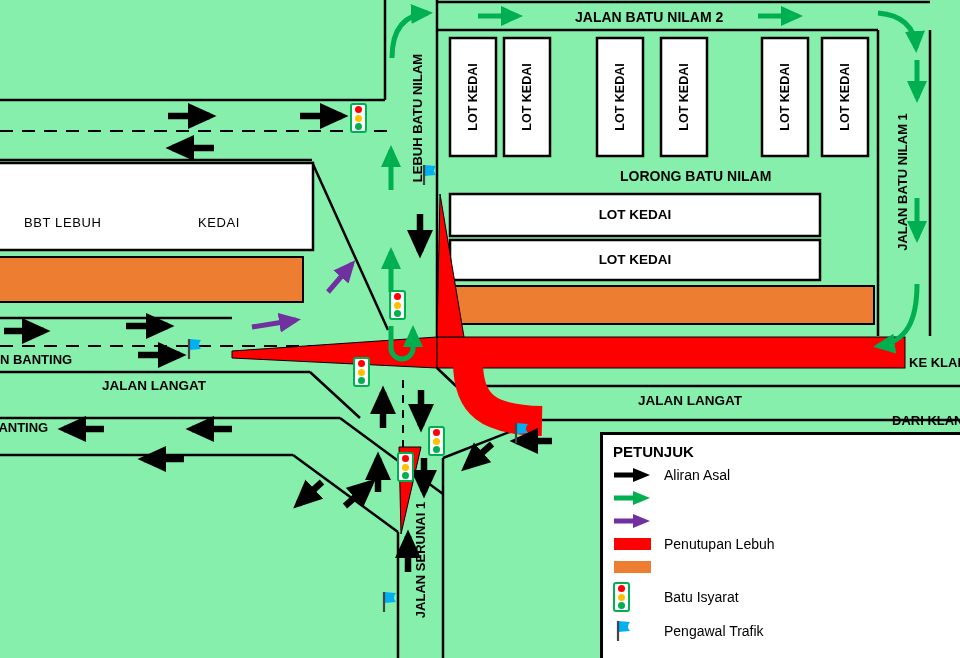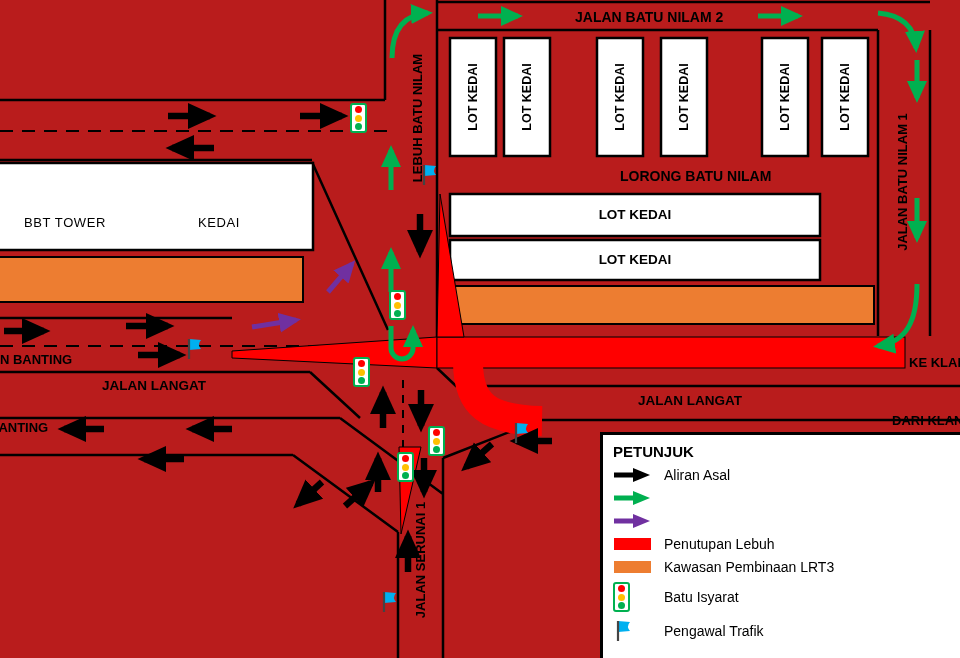--- a/index.html
+++ b/index.html
@@ -1,16 +1,16 @@
 <!DOCTYPE html>
 <html><head>
 <meta charset="utf-8">
 <style>
   html,body{margin:0;padding:0;background:#fff;}
-  .stage{position:relative;width:960px;height:658px;overflow:hidden;background:#b91c1c;
+  .stage{position:relative;width:960px;height:658px;overflow:hidden;background:#86efac;
          font-family:"Liberation Sans",sans-serif;color:#000;}
   svg.net{position:absolute;left:0;top:0;z-index:1;}
   .lbl{position:absolute;font-weight:bold;white-space:nowrap;z-index:3;}
   .v{transform:translate(-50%,-50%) rotate(-90deg);}
   .plain{font-weight:400;letter-spacing:.6px;}
   
   .tl{position:absolute;width:13px;height:26px;background:#fff;border:2px solid #00B050;
       border-radius:3px;display:flex;flex-direction:column;align-items:center;
       justify-content:space-evenly;z-index:4;box-sizing:content-box;}
   .tl.inline{position:static;flex:0 0 auto;}
@@ -130,21 +130,21 @@
 
   <div class="lbl v" style="left:473px;top:97px;font-size:12.5px">LOT KEDAI</div>
   <div class="lbl v" style="left:527px;top:97px;font-size:12.5px">LOT KEDAI</div>
   <div class="lbl v" style="left:620px;top:97px;font-size:12.5px">LOT KEDAI</div>
   <div class="lbl v" style="left:684px;top:97px;font-size:12.5px">LOT KEDAI</div>
   <div class="lbl v" style="left:785px;top:97px;font-size:12.5px">LOT KEDAI</div>
   <div class="lbl v" style="left:845px;top:97px;font-size:12.5px">LOT KEDAI</div>
   <div class="lbl" style="left:450px;top:207px;width:370px;text-align:center;font-size:13.5px">LOT KEDAI</div>
   <div class="lbl" style="left:450px;top:252px;width:370px;text-align:center;font-size:13.5px">LOT KEDAI</div>
 
-  <div class="lbl plain" style="left:24px;top:215px;font-size:13px">BBT TOWER</div>
+  <div class="lbl plain" style="left:24px;top:215px;font-size:13px">BBT LEBUH</div>
   <div class="lbl plain" style="left:198px;top:215px;font-size:13px">KEDAI</div>
 
   <div class="lbl" style="left:-34px;top:352px;font-size:13px">JALAN BANTING</div>
   <div class="lbl" style="left:102px;top:378px;font-size:13.5px">JALAN LANGAT</div>
   <div class="lbl" style="left:-11px;top:420px;font-size:13px">BANTING</div>
   <div class="lbl" style="left:638px;top:393px;font-size:13.5px">JALAN LANGAT</div>
   <div class="lbl" style="left:892px;top:413px;font-size:13px">DARI KLANG</div>
   <div class="lbl" style="left:909px;top:355px;font-size:13px">KE KLANG</div>
   <div class="lbl v" style="left:420px;top:560px;font-size:13px">JALAN SERUNAI 1</div>
 
@@ -230,21 +230,20 @@
       </span>
       <span class="lg-lb">Penutupan Lebuh</span>
     </div>
 
     <div class="lg-row">
       <span class="lg-ic">
         <svg width="40" height="16">
             <rect x="1" y="2" width="37" height="12" fill="#ED7D31"></rect>
           </svg>
       </span>
-      <span class="lg-lb">Kawasan Pembinaan LRT3</span>
     </div>
 
     <div class="lg-row">
       <span class="lg-ic">
         <span class="tl inline">
             <span class="dot dr"></span>
             <span class="dot dy"></span>
             <span class="dot dg"></span>
           </span>
       </span>

